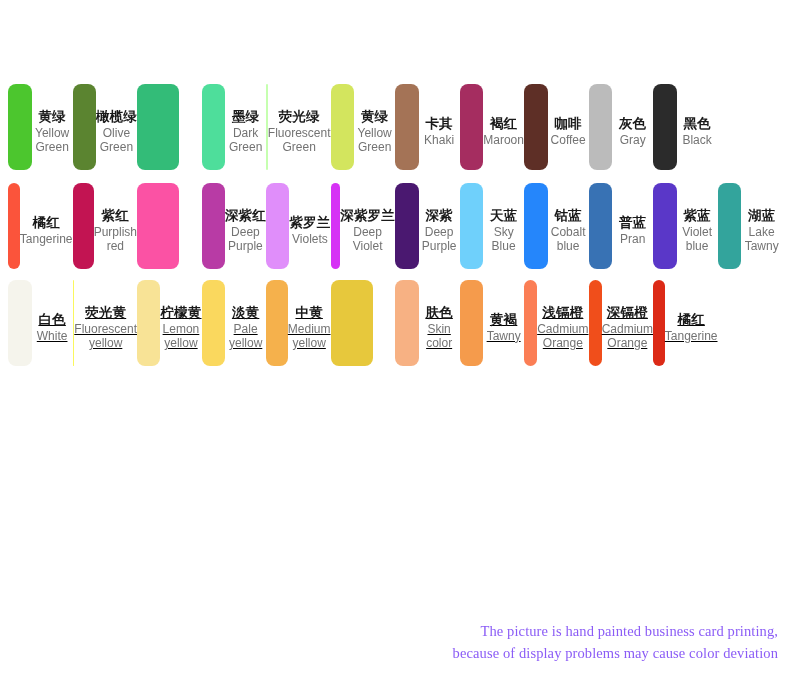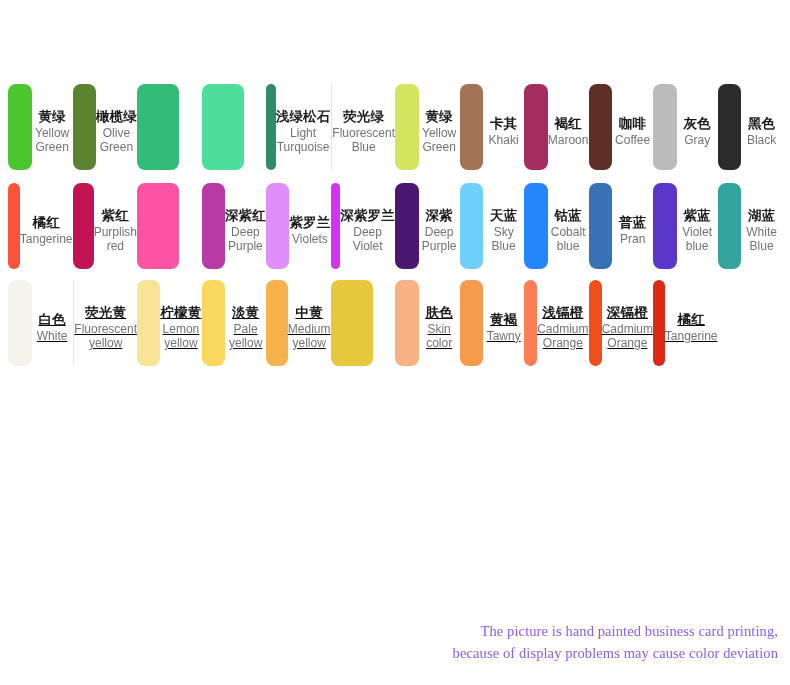--- a/index.html
+++ b/index.html
@@ -117,33 +117,30 @@
           <div class="swatch-labels">
             <span class="label-cn">橄榄绿</span>
             <span class="label-en">Olive Green</span>
           </div>
         </div>
         <div class="swatch-cell">
           <div class="swatch-chip" style="background-color: rgb(51, 188, 120);"></div>
         </div>
         <div class="swatch-cell">
           <div class="swatch-chip" style="background-color: rgb(78, 222, 155);"></div>
-        </div>
-        <div class="swatch-cell">
-          <div class="swatch-chip" style="background-color: rgb(46, 140, 104);"></div>
-          <div class="swatch-labels">
-            <span class="label-cn">浅绿松石</span>
-            <span class="label-en">Light Turquoise</span>
+          <div class="swatch-labels">
+            <span class="label-cn">墨绿</span>
+            <span class="label-en">Dark Green</span>
           </div>
         </div>
         <div class="swatch-cell">
           <div class="swatch-chip" style="background-color: rgb(198, 255, 176);"></div>
           <div class="swatch-labels">
             <span class="label-cn">荧光绿</span>
-            <span class="label-en">Fluorescent Blue</span>
+            <span class="label-en">Fluorescent Green</span>
           </div>
         </div>
         <div class="swatch-cell">
           <div class="swatch-chip" style="background-color: rgb(211, 229, 94);"></div>
           <div class="swatch-labels">
             <span class="label-cn">黄绿</span>
             <span class="label-en">Yellow Green</span>
           </div>
         </div>
         <div class="swatch-cell">
@@ -253,21 +250,21 @@
           <div class="swatch-chip" style="background-color: rgb(90, 55, 200);"></div>
           <div class="swatch-labels">
             <span class="label-cn">紫蓝</span>
             <span class="label-en">Violet blue</span>
           </div>
         </div>
         <div class="swatch-cell">
           <div class="swatch-chip" style="background-color: rgb(51, 164, 156);"></div>
           <div class="swatch-labels">
             <span class="label-cn">湖蓝</span>
-            <span class="label-en">White Blue</span>
+            <span class="label-en">Lake Tawny</span>
           </div>
         </div>
       </div>
     <div class="swatch-row row-3">
         <div class="swatch-cell">
           <div class="swatch-chip" style="background-color: rgb(245, 244, 236);"></div>
           <div class="swatch-labels">
             <span class="label-cn">白色</span>
             <span class="label-en">White</span>
           </div>

